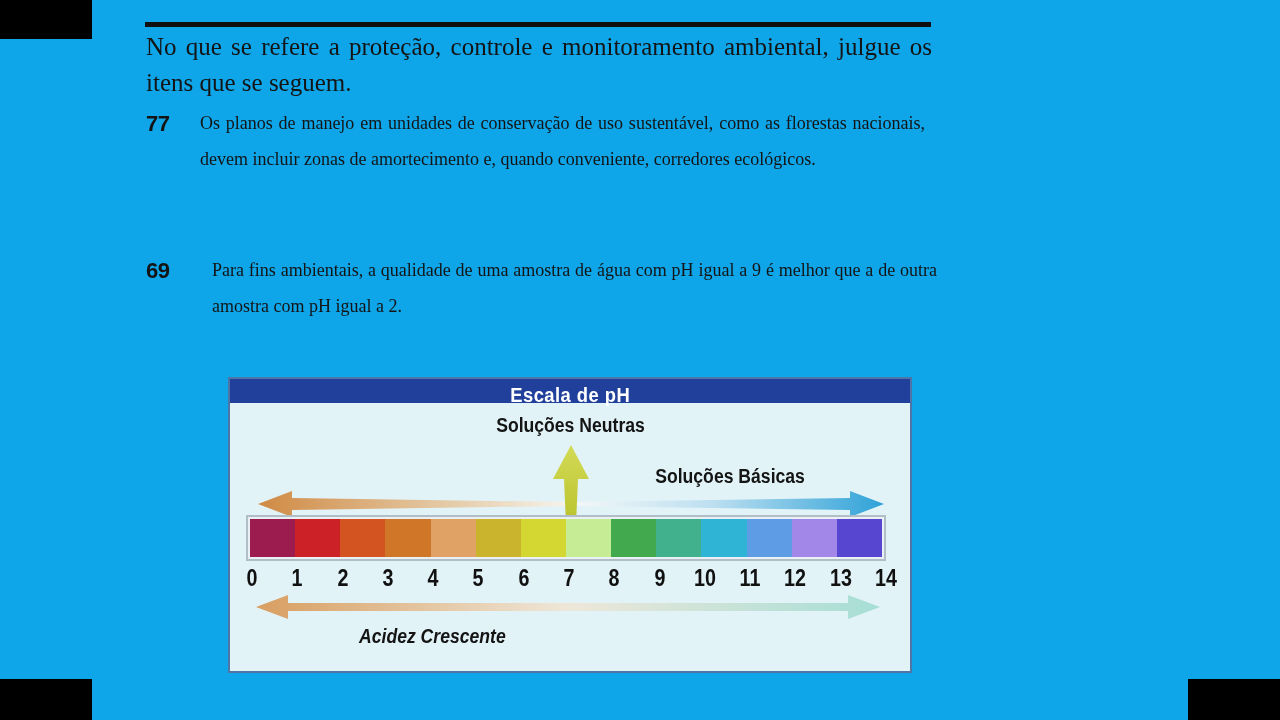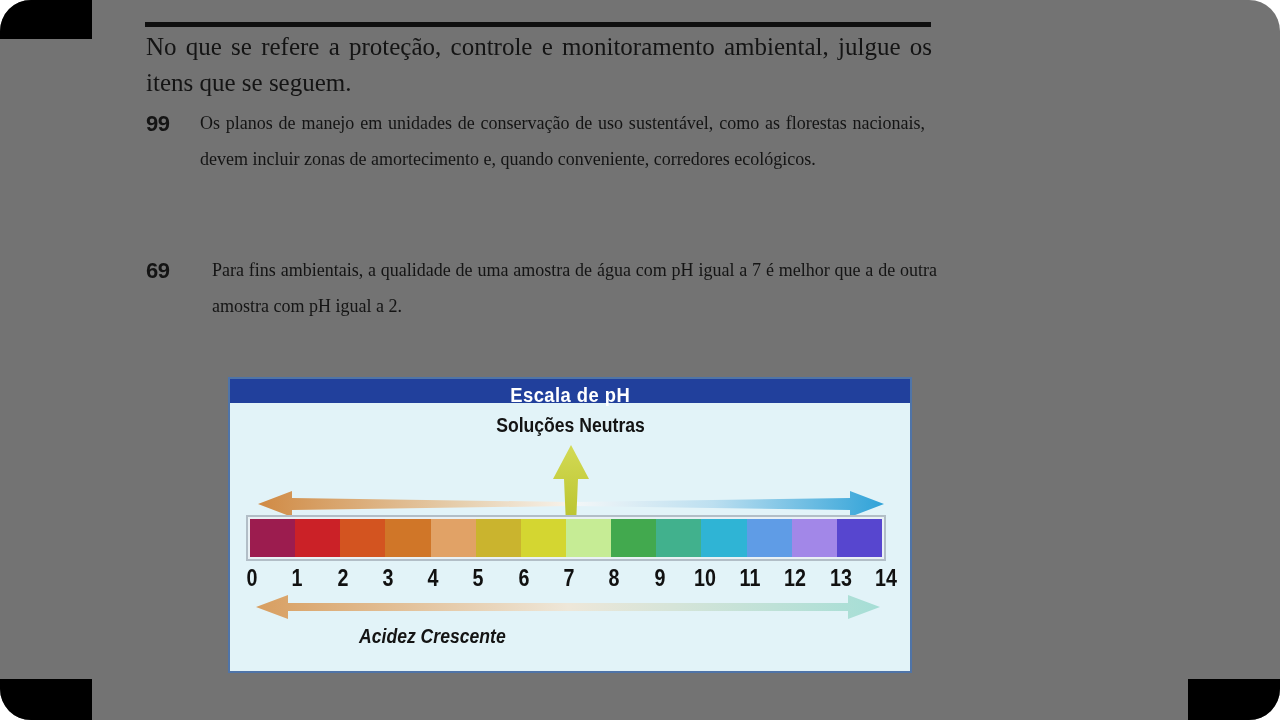--- a/index.html
+++ b/index.html
@@ -1,17 +1,17 @@
 <!DOCTYPE html>
 <html><head>
 <meta charset="utf-8">
 <style>
   html,body{margin:0;padding:0;background:#ffffff;}
-  .page{position:relative;width:1280px;height:720px;background:#737373;overflow:hidden;
-        font-family:"Liberation Serif", serif;color:#141414;border-radius:31px;}
+  .page{position:relative;width:1280px;height:720px;background:#0ea5e9;overflow:hidden;
+        font-family:"Liberation Serif", serif;color:#141414;}
   .corner{position:absolute;background:#000000;}
   .corner.tl{left:0;top:0;width:92px;height:39px;}
   .corner.bl{left:0;top:679px;width:92px;height:41px;}
   .corner.br{left:1188px;top:679px;width:92px;height:41px;}
   .toprule{position:absolute;left:145px;top:22px;width:786px;height:5px;background:#0f0f0f;}
   .intro{position:absolute;left:146px;top:29px;width:786px;font-size:25px;line-height:35.5px;
          text-align:justify;}
   .qitem{position:absolute;left:146px;display:flex;}
   .qnum{width:54px;font-family:"Liberation Sans",sans-serif;font-weight:700;font-size:22px;
         line-height:35.5px;letter-spacing:-0.5px;}
@@ -53,27 +53,27 @@
 
   <div class="corner tl"></div>
   <div class="corner bl"></div>
   <div class="corner br"></div>
 
   <div class="toprule"></div>
 
   <div class="intro">No que se refere a proteção, controle e monitoramento ambiental, julgue os itens que se seguem.</div>
 
   <div class="qitem item68">
-    <div class="qnum">99</div>
+    <div class="qnum">77</div>
     <div class="qtext">Os planos de manejo em unidades de conservação de uso sustentável, como as florestas nacionais, devem incluir zonas de amortecimento e, quando conveniente, corredores ecológicos.</div>
   </div>
 
   <div class="qitem item69">
     <div class="qnum">69</div>
-    <div class="qtext">Para fins ambientais, a qualidade de uma amostra de água com pH igual a 7 é melhor que a de outra amostra com pH igual a 2.</div>
+    <div class="qtext">Para fins ambientais, a qualidade de uma amostra de água com pH igual a 9 é melhor que a de outra amostra com pH igual a 2.</div>
   </div>
 
   <div class="fig" style="background: rgb(226, 243, 248); border-color: rgb(79, 116, 168);">
     <div class="fig-header" style="background: rgb(33, 64, 156);">
       <span class="cond">Escala de pH</span>
     </div>
     <div class="fig-body">
 
       <svg class="arrow-svg" width="680" height="259" viewBox="0 0 680 259">
         <defs>
@@ -98,20 +98,23 @@
           </linearGradient>
         </defs>
         <polygon points="28,101 62,88 62,95 341,99 341,103 62,107 62,114" fill="url(#gradLeft)"></polygon>
         <polygon points="654,101 620,88 620,95 343,99 343,103 620,107 620,114" fill="url(#gradRight)"></polygon>
         <polygon points="341,42 359,76 348,76 346,122 336,122 334,76 323,76" fill="url(#gradUp)"></polygon>
         <polygon points="26,204 58,192 58,200 618,200 618,192 650,204 618,216 618,208 58,208 58,216" fill="url(#gradBottom)"></polygon>
       </svg>
 
       <div class="figlbl lbl-neutral">
         <span class="cond">Soluções Neutras</span>
+      </div>
+      <div class="figlbl lbl-basicas">
+        <span class="cond">Soluções Básicas</span>
       </div>
 
       <div class="bar-frame">
         <div class="bar-row" id="ph-segments">
             <div class="seg" style="background: rgb(156, 28, 79);"></div>
             <div class="seg" style="background: rgb(203, 33, 39);"></div>
             <div class="seg" style="background: rgb(211, 84, 32);"></div>
             <div class="seg" style="background: rgb(208, 118, 40);"></div>
             <div class="seg" style="background: rgb(225, 162, 102);"></div>
             <div class="seg" style="background: rgb(202, 180, 46);"></div>

